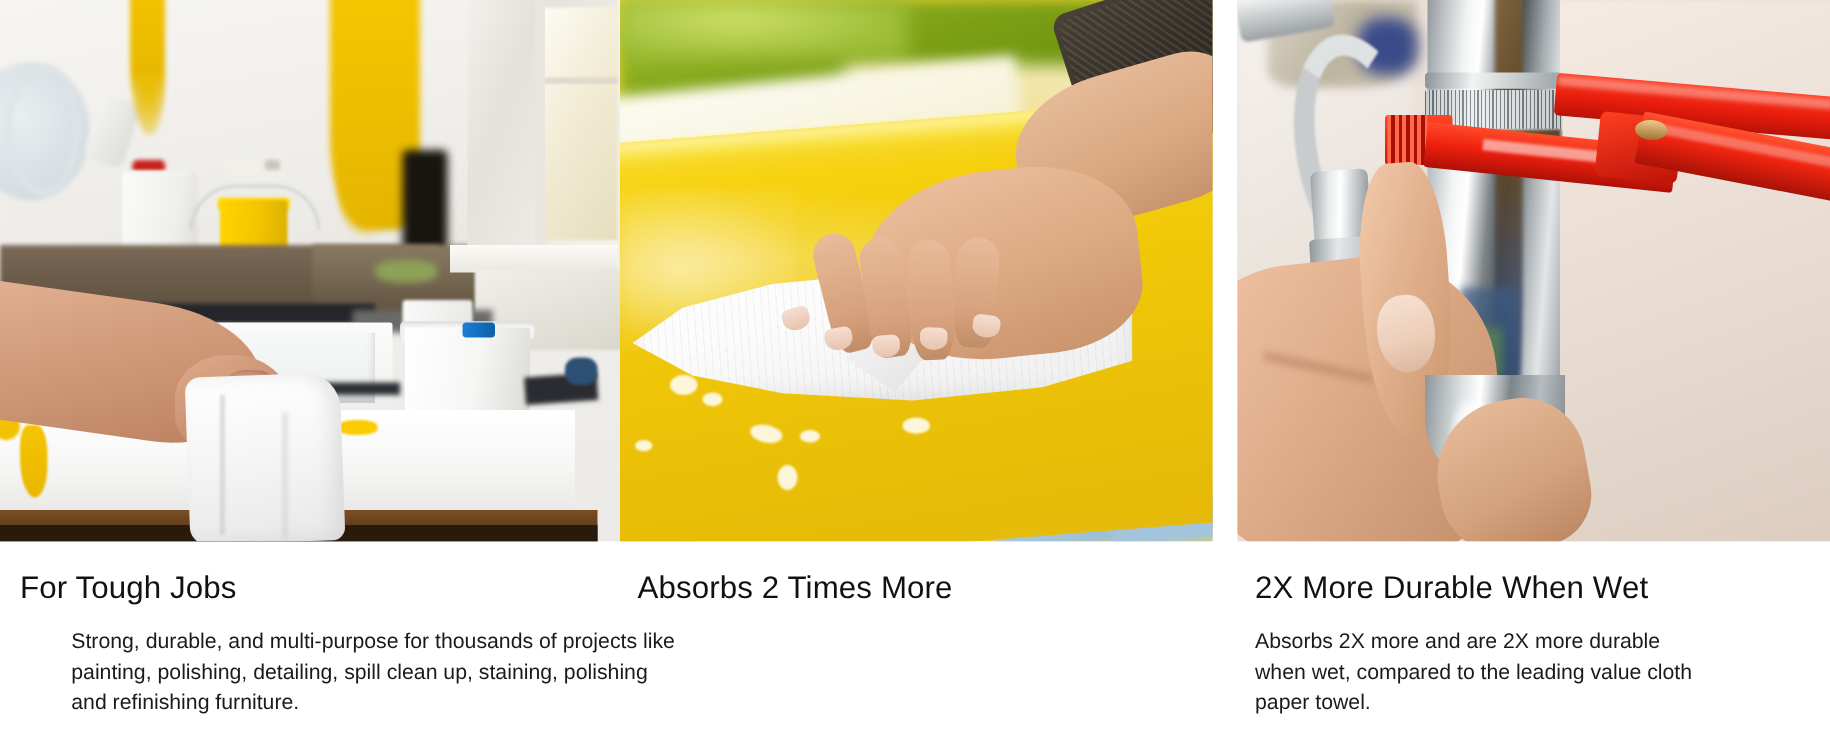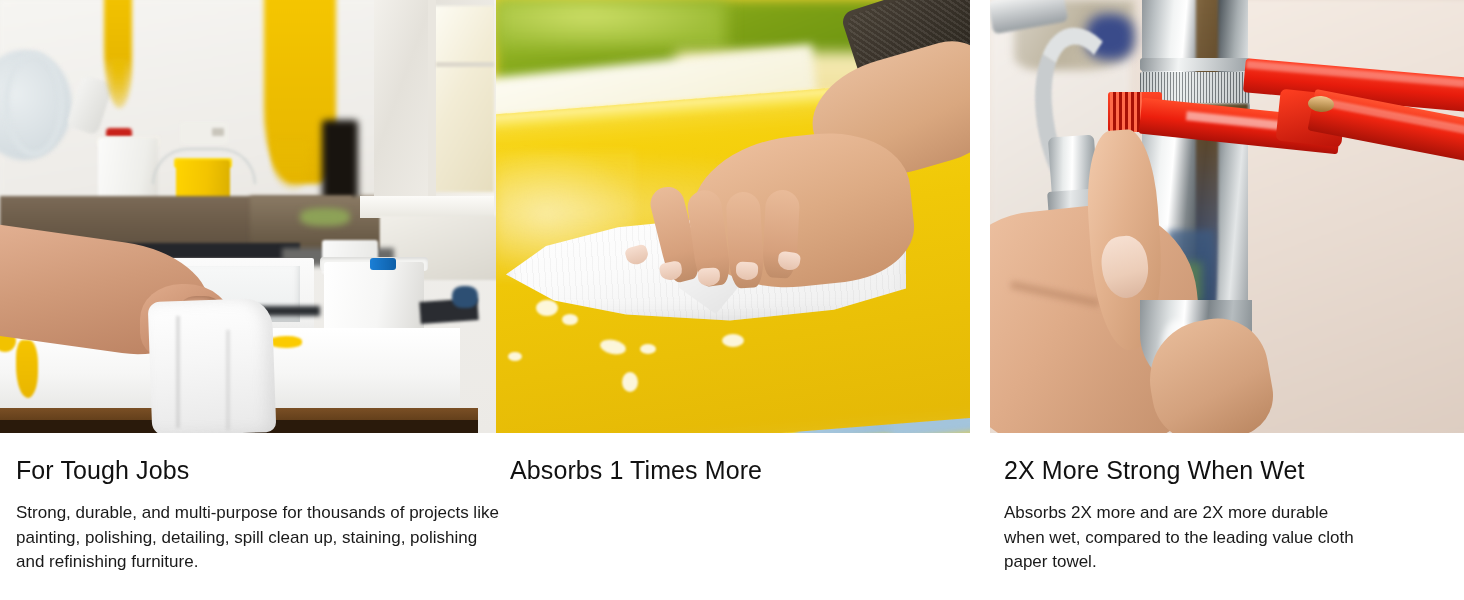--- a/index.html
+++ b/index.html
@@ -51,21 +51,21 @@
     line-height: 30px;
     margin-bottom: 16px;
     white-space: nowrap;
   }
   .feature-desc {
     font-size: 17px;
     font-weight: 400;
     color: #1a1a1a;
     line-height: 24.5px;
   }
-  #col-1 .feature-desc { max-width: 492px; }
+  #col-1 .feature-desc { max-width: 492px; margin-left: 41px; }
   #col-2 .feature-desc { max-width: 472px; }
   #col-3 .feature-desc { max-width: 360px; }
 
   
   .img1 {
     position: absolute; inset: 0;
     background:
       linear-gradient(180deg, #f3f2ef 0%, #eceae6 100%);
   }
   .i1-wall {
@@ -699,21 +699,21 @@
         <div class="i2-drop i2-d1"></div>
         <div class="i2-drop i2-d2"></div>
         <div class="i2-drop i2-d3"></div>
         <div class="i2-drop i2-d4"></div>
         <div class="i2-drop i2-d5"></div>
         <div class="i2-drop i2-d6"></div>
         <div class="i2-drop i2-d7"></div>
       </div>
     </div>
     <div class="feature-body">
-      <h3 class="feature-title">Absorbs 1 Times More</h3>
+      <h3 class="feature-title">Absorbs 2 Times More</h3>
     </div>
   </div>
 
   <div class="feature-col" id="col-3">
     <div class="feature-media">
       <div class="img3">
         <div class="i3-wall-l"></div>
         <div class="i3-wall-r"></div>
         <div class="i3-blur-cords"></div>
         <div class="i3-blur-blue"></div>
@@ -742,18 +742,18 @@
         <div class="i3-palm"></div>
         <div class="i3-palm-fold"></div>
         <div class="i3-thumb"></div>
         <div class="i3-thumbnail"></div>
         <div class="i3-pipe-bottom-over"></div>
         <div class="i3-pipe-bottom-shine"></div>
         <div class="i3-finger-b"></div>
       </div>
     </div>
     <div class="feature-body">
-      <h3 class="feature-title">2X More Strong When Wet</h3>
+      <h3 class="feature-title">2X More Durable When Wet</h3>
       <p class="feature-desc">Absorbs 2X more and are 2X more durable when wet, compared to the leading value cloth paper towel.</p>
     </div>
   </div>
 
 </div>
 
 </body></html>

